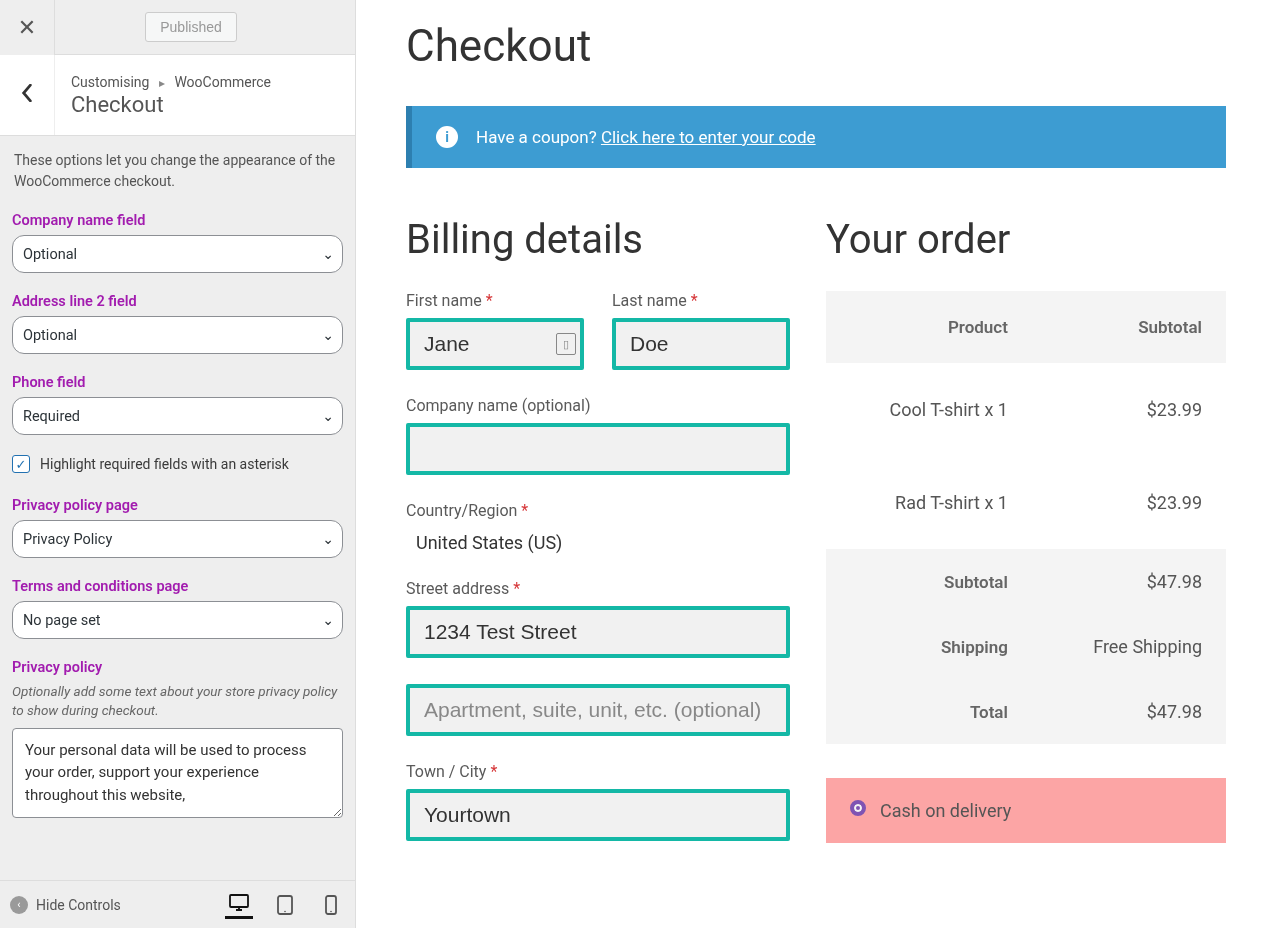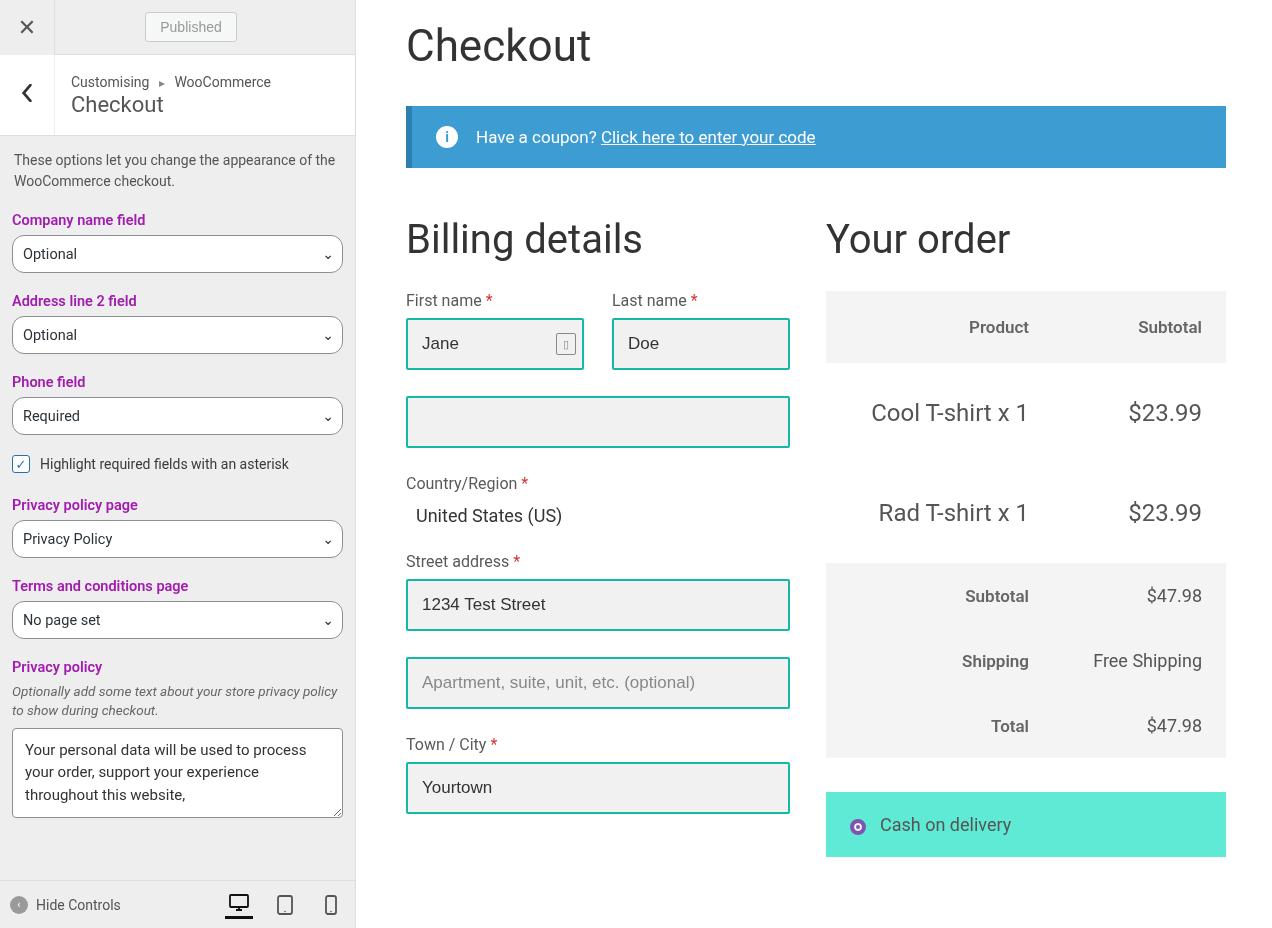--- a/index.html
+++ b/index.html
@@ -175,46 +175,46 @@
   .col-order { width: 400px; }
 
   h2.section { font-size: 40px; font-weight: 400; color: #333; margin-bottom: 28px; }
 
   .form-row { margin-bottom: 26px; }
   .two-col { display: flex; gap: 28px; }
   .two-col > div { flex: 1; }
   .field-label { font-size: 16px; color: #5a5a5a; margin-bottom: 8px; display: block; }
   .req { color: #d63638; }
   .input {
-    width: 100%; height: 52px; background: #f1f1f1; border: 2px solid #14b8a6;
-    border-radius: 2px; padding: 0 14px; font-size: 17px; color: #333;
+    width: 100%; height: 52px; background: #f1f1f1; border: 4px solid #14b8a6;
+    border-radius: 2px; padding: 0 14px; font-size: 21px; color: #333;
   }
   .input::placeholder { color: #888; }
   .country-val { font-size: 18px; color: #333; padding: 4px 2px 0 10px; }
   .contact-icon {
     position:absolute; right:8px; top:50%; transform:translateY(-50%);
     width:20px; height:22px; border:1.5px solid #888; border-radius:2px;
     display:flex; align-items:center; justify-content:center; color:#888; font-size:11px;
   }
 
   
   .order-table { width: 100%; border-collapse: collapse; }
   .order-table th, .order-table td { text-align: right; font-size: 17px; }
   .order-head th {
     background: #f4f4f4; color: #666; font-weight: 600;
     padding: 26px 24px;
   }
-  .order-item td { padding: 36px 24px; color: #555; font-size: 24px; }
+  .order-item td { padding: 36px 24px; color: #555; font-size: 18px; }
   .order-sub { background: #f4f4f4; }
   .order-sub th { color: #666; font-weight:600; padding: 22px 24px; }
   .order-sub td { color: #555; padding: 22px 24px; font-size: 18px; }
 
   .payment-box {
-    margin-top: 34px; background: #5eead4; padding: 22px 24px;
-    display:flex; align-items:flex-end; gap: 14px; font-size: 18px; color: #555;
+    margin-top: 34px; background: #fca5a5; padding: 22px 24px;
+    display:flex; align-items:flex-start; gap: 14px; font-size: 18px; color: #555;
   }
   .radio { width:16px; height:16px; border-radius:50%; border:4px solid #7f54b3; background:#7f54b3; box-shadow: inset 0 0 0 2px #f4f4f4; }
 
 </style>
 </head>
 <body>
 
 <div class="app">
 
   <div class="sidebar">
@@ -361,20 +361,21 @@
           </div>
           <div>
             <label class="field-label">
               <span>Last name</span> <span class="req">*</span>
             </label>
             <input class="input" value="Doe" style="">
           </div>
         </div>
 
         <div class="form-row">
+          <label class="field-label">Company name (optional)</label>
           <input class="input" style="">
         </div>
 
         <div class="form-row">
           <label class="field-label">
             <span>Country/Region</span> <span class="req">*</span>
           </label>
           <div class="country-val">United States (US)</div>
         </div>
 

